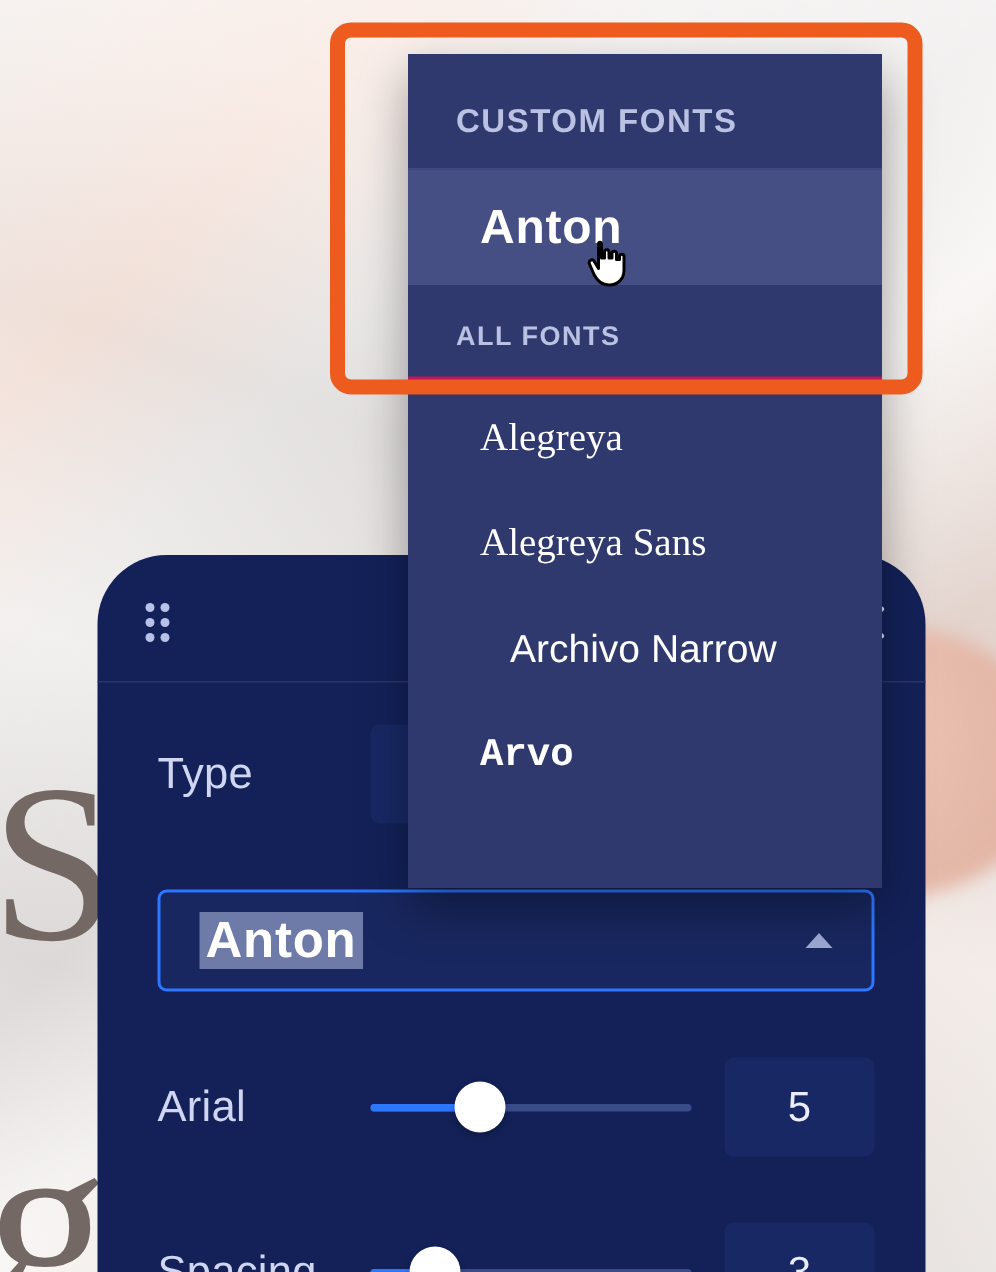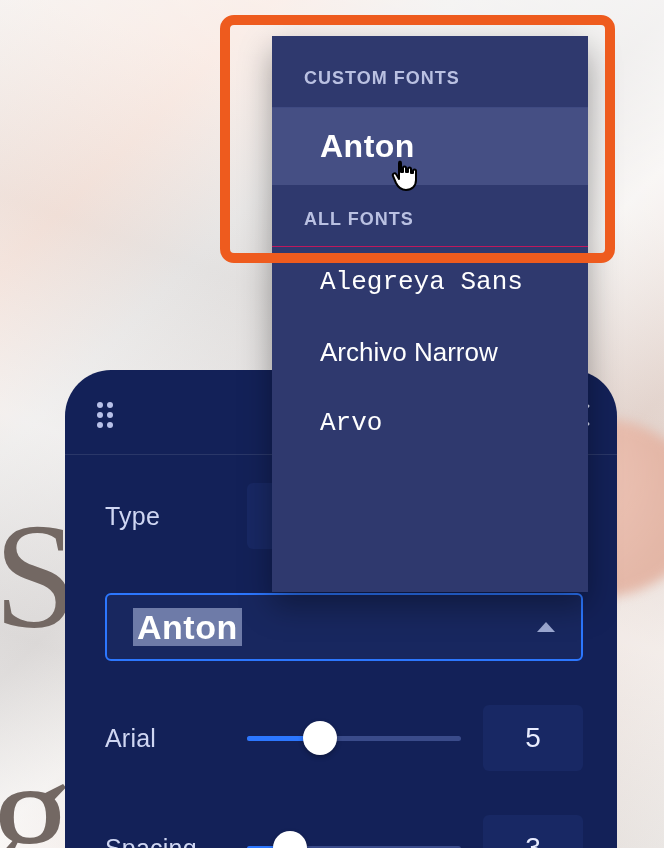--- a/index.html
+++ b/index.html
@@ -68,21 +68,21 @@
     .panel-body { padding: 28px 34px 0 40px; }
     .row {
       display: flex;
       align-items: center;
       gap: 22px;
       margin-bottom: 44px;
     }
     .row-label {
       width: 120px;
       color: #cfd6f2;
-      font-size: 25px;
+      font-size: 29px;
       letter-spacing: .2px;
     }
 
     .type-select {
       flex: 1;
       height: 66px;
       background: #182864;
       border-radius: 6px;
     }
 
@@ -156,21 +156,21 @@
       left: 272px;
       top: 36px;
       width: 316px;
       height: 556px;
       background: #2f396e;
       z-index: 5;
       box-shadow: 0 14px 30px rgba(0,0,0,.35);
     }
     .dd-header {
       color: #bac1e2;
-      font-size: 18px;
+      font-size: 22px;
       font-weight: 600;
       letter-spacing: 1px;
       padding: 32px 28px 18px 32px;
       border-bottom: 1px solid #3f4a82;
     }
     .dd-item {
       padding: 20px 28px 20px 48px;
       color: #fff;
       cursor: pointer;
       position: relative;
@@ -181,32 +181,32 @@
     .dd-item.sel .lbl {
       font-family: Impact, "Arial Black", sans-serif;
       font-stretch: condensed;
       font-weight: 900;
       font-size: 32px;
       letter-spacing: 0.5px;
       color: #fff;
     }
     .dd-all .lbl { font-size: 26px; }
     .f-alegreya { font-family: Georgia, "Times New Roman", serif; }
-    .f-alegreya-sans { font-family: Liberation Mono, monospace; font-weight: 400; margin-top: 47px; }
-    .f-archivo { font-family: "Arial Narrow", Arial, sans-serif; font-stretch: condensed; font-weight: 500; }
+    .f-alegreya-sans { font-family: Liberation Serif, serif; font-weight: 400; margin-top: 47px; }
+    .f-archivo { font-family: "Arial Narrow", Arial, sans-serif; font-stretch: condensed; font-weight: 500; margin-left: 20px; }
     .f-arial { font-family: Arial, Helvetica, sans-serif; font-weight: 500; }
-    .f-arvo { font-family: "Rockwell", "Courier New", Georgia, serif; font-weight: 400; }
+    .f-arvo { font-family: "Rockwell", "Courier New", Georgia, serif; font-weight: 700; }
 
     .dd-allfonts-header {
       color: #bac1e2;
       font-size: 18px;
       font-weight: 600;
       letter-spacing: 1px;
       padding: 24px 28px 16px 32px;
-      border-bottom: 1px solid #be185d;
+      border-bottom: 6px solid #be185d;
     }
 
     
     .highlight {
       position: absolute;
       left: 220px;
       top: 15px;
       width: 395px;
       height: 248px;
       border: 10px solid #ee5b1e;
@@ -286,20 +286,23 @@
 </div>
 
 <div class="dropdown">
   <div class="dd-header">CUSTOM FONTS</div>
   <div class="dd-item sel">
     <span class="lbl">Anton</span>
   </div>
   <div class="dd-allfonts-header">ALL FONTS</div>
 
   <div class="dd-item dd-all">
+    <span class="lbl f-alegreya">Alegreya</span>
+  </div>
+  <div class="dd-item dd-all">
     <span class="lbl f-alegreya-sans">Alegreya Sans</span>
   </div>
   <div class="dd-item dd-all">
     <span class="lbl f-archivo">Archivo Narrow</span>
   </div>
   <div class="dd-item dd-all">
     <span class="lbl f-arvo">Arvo</span>
   </div>
 </div>
 

